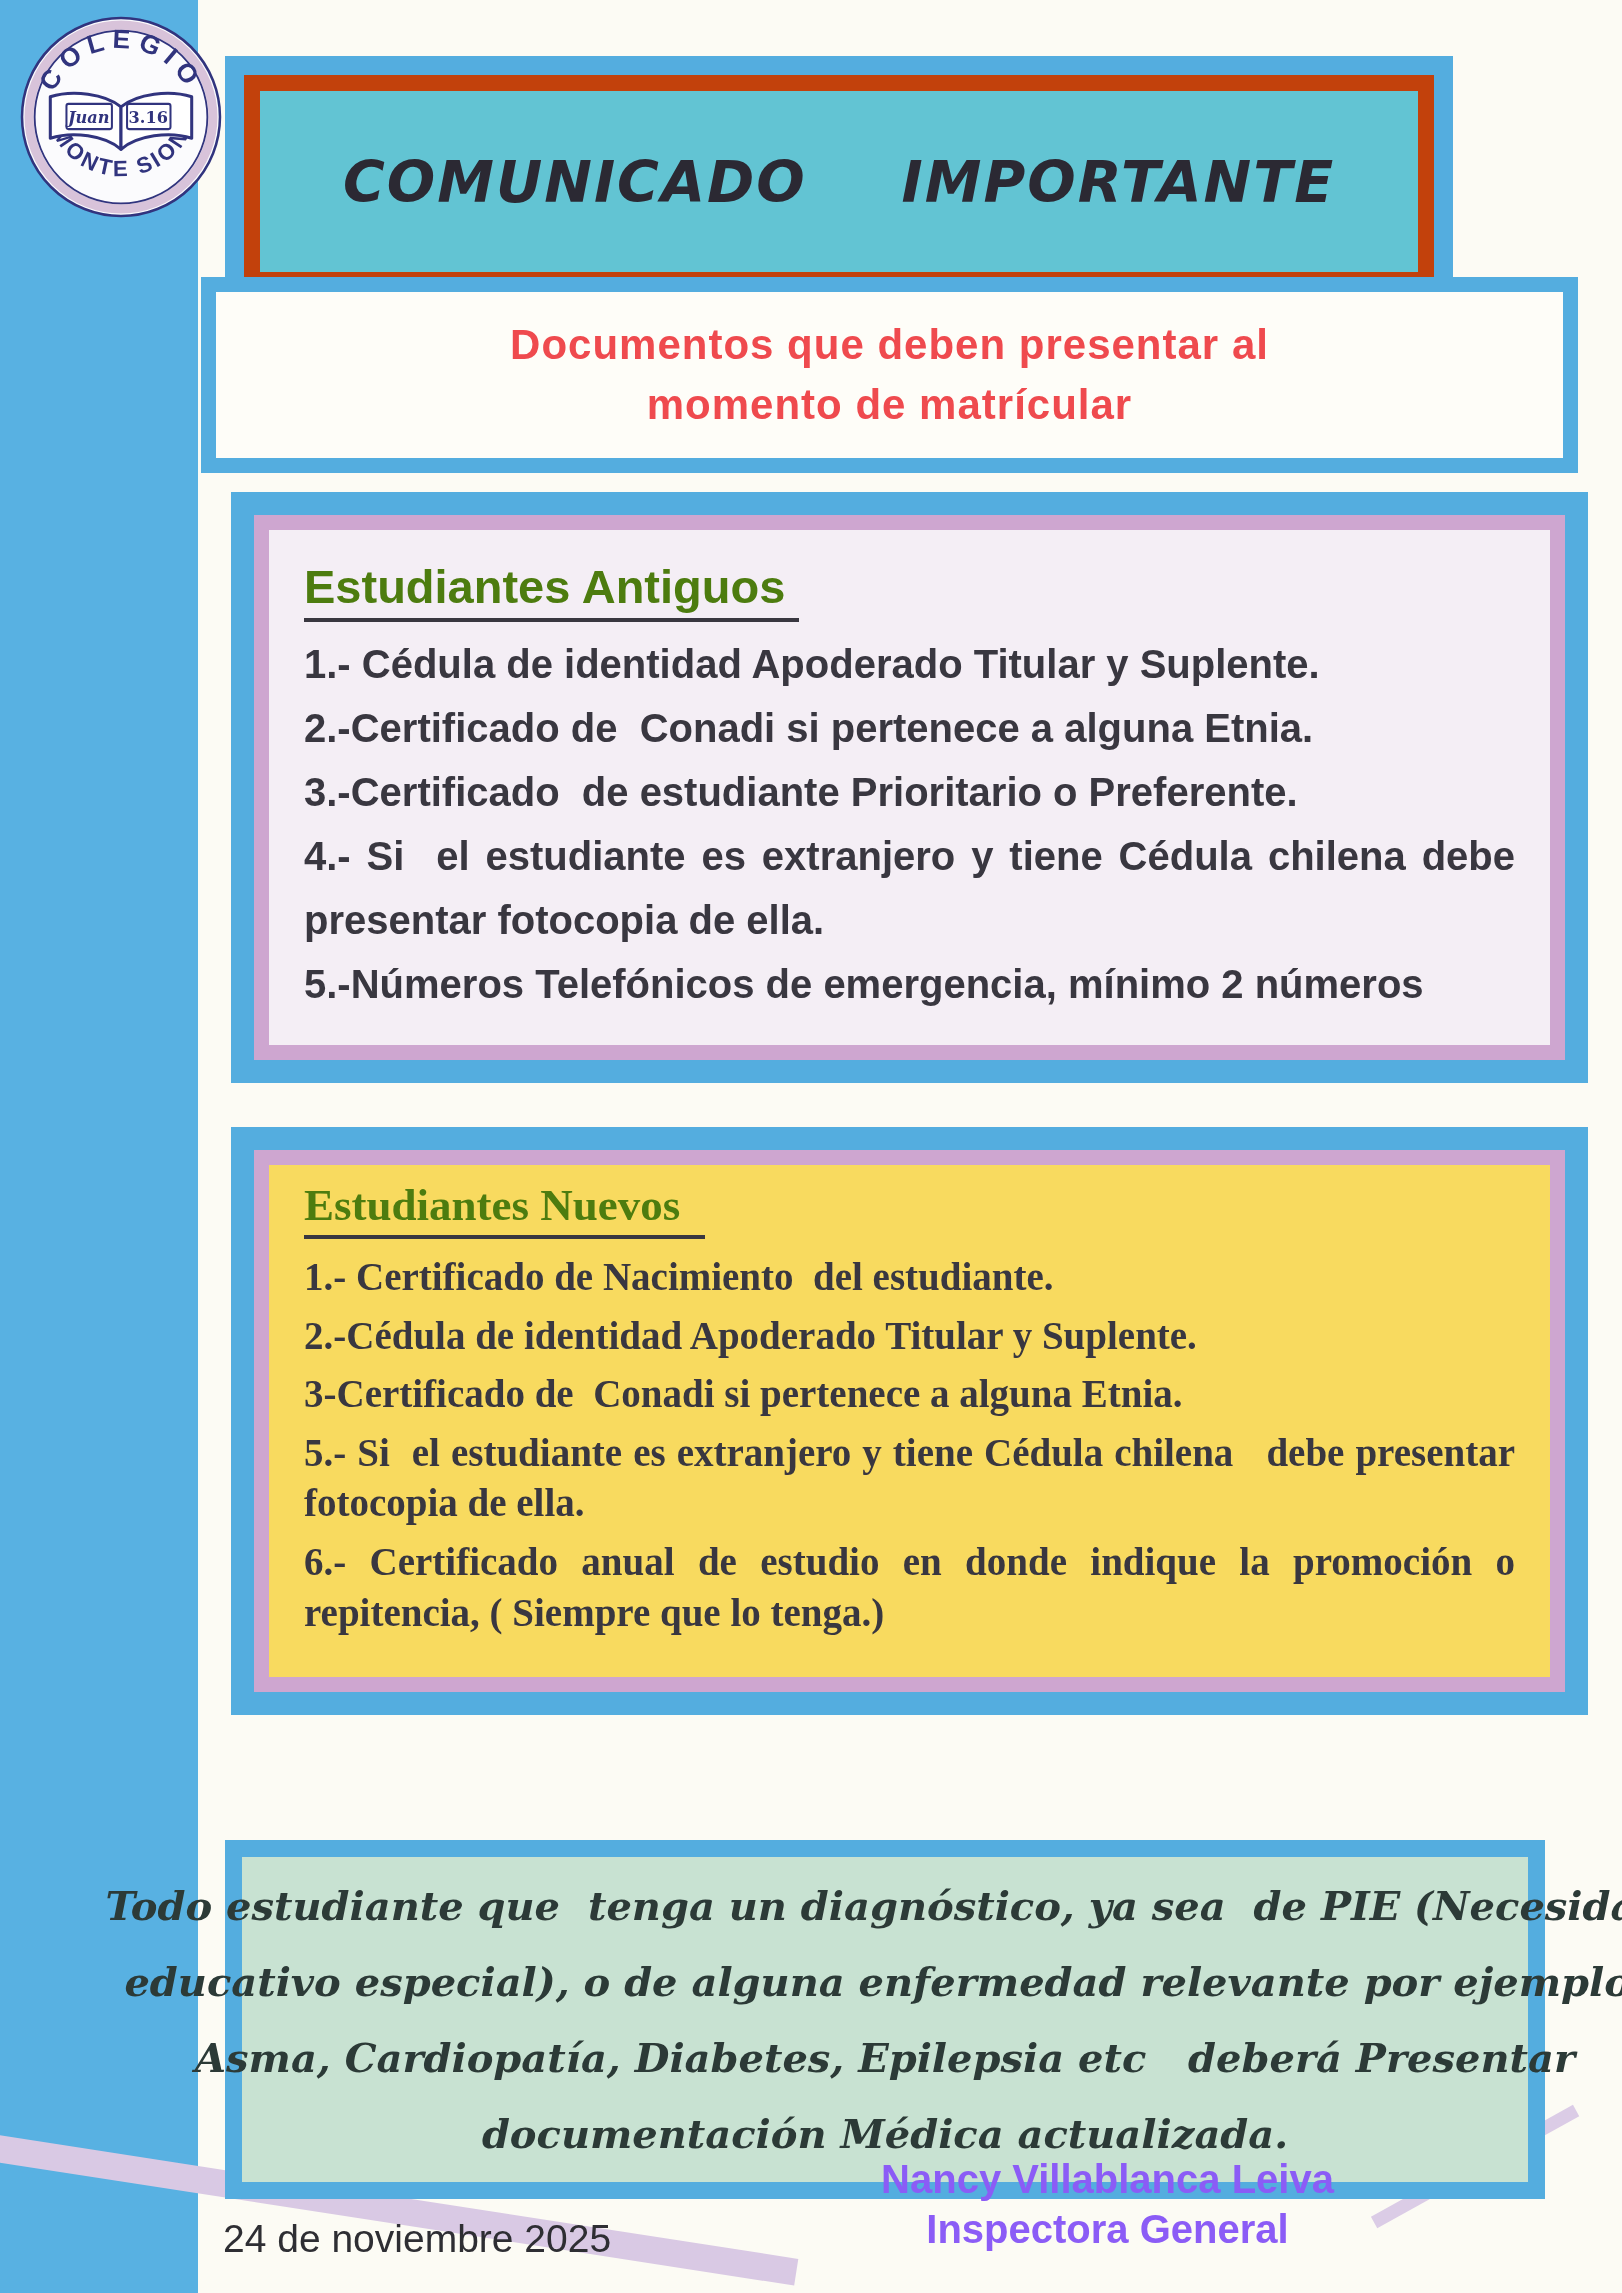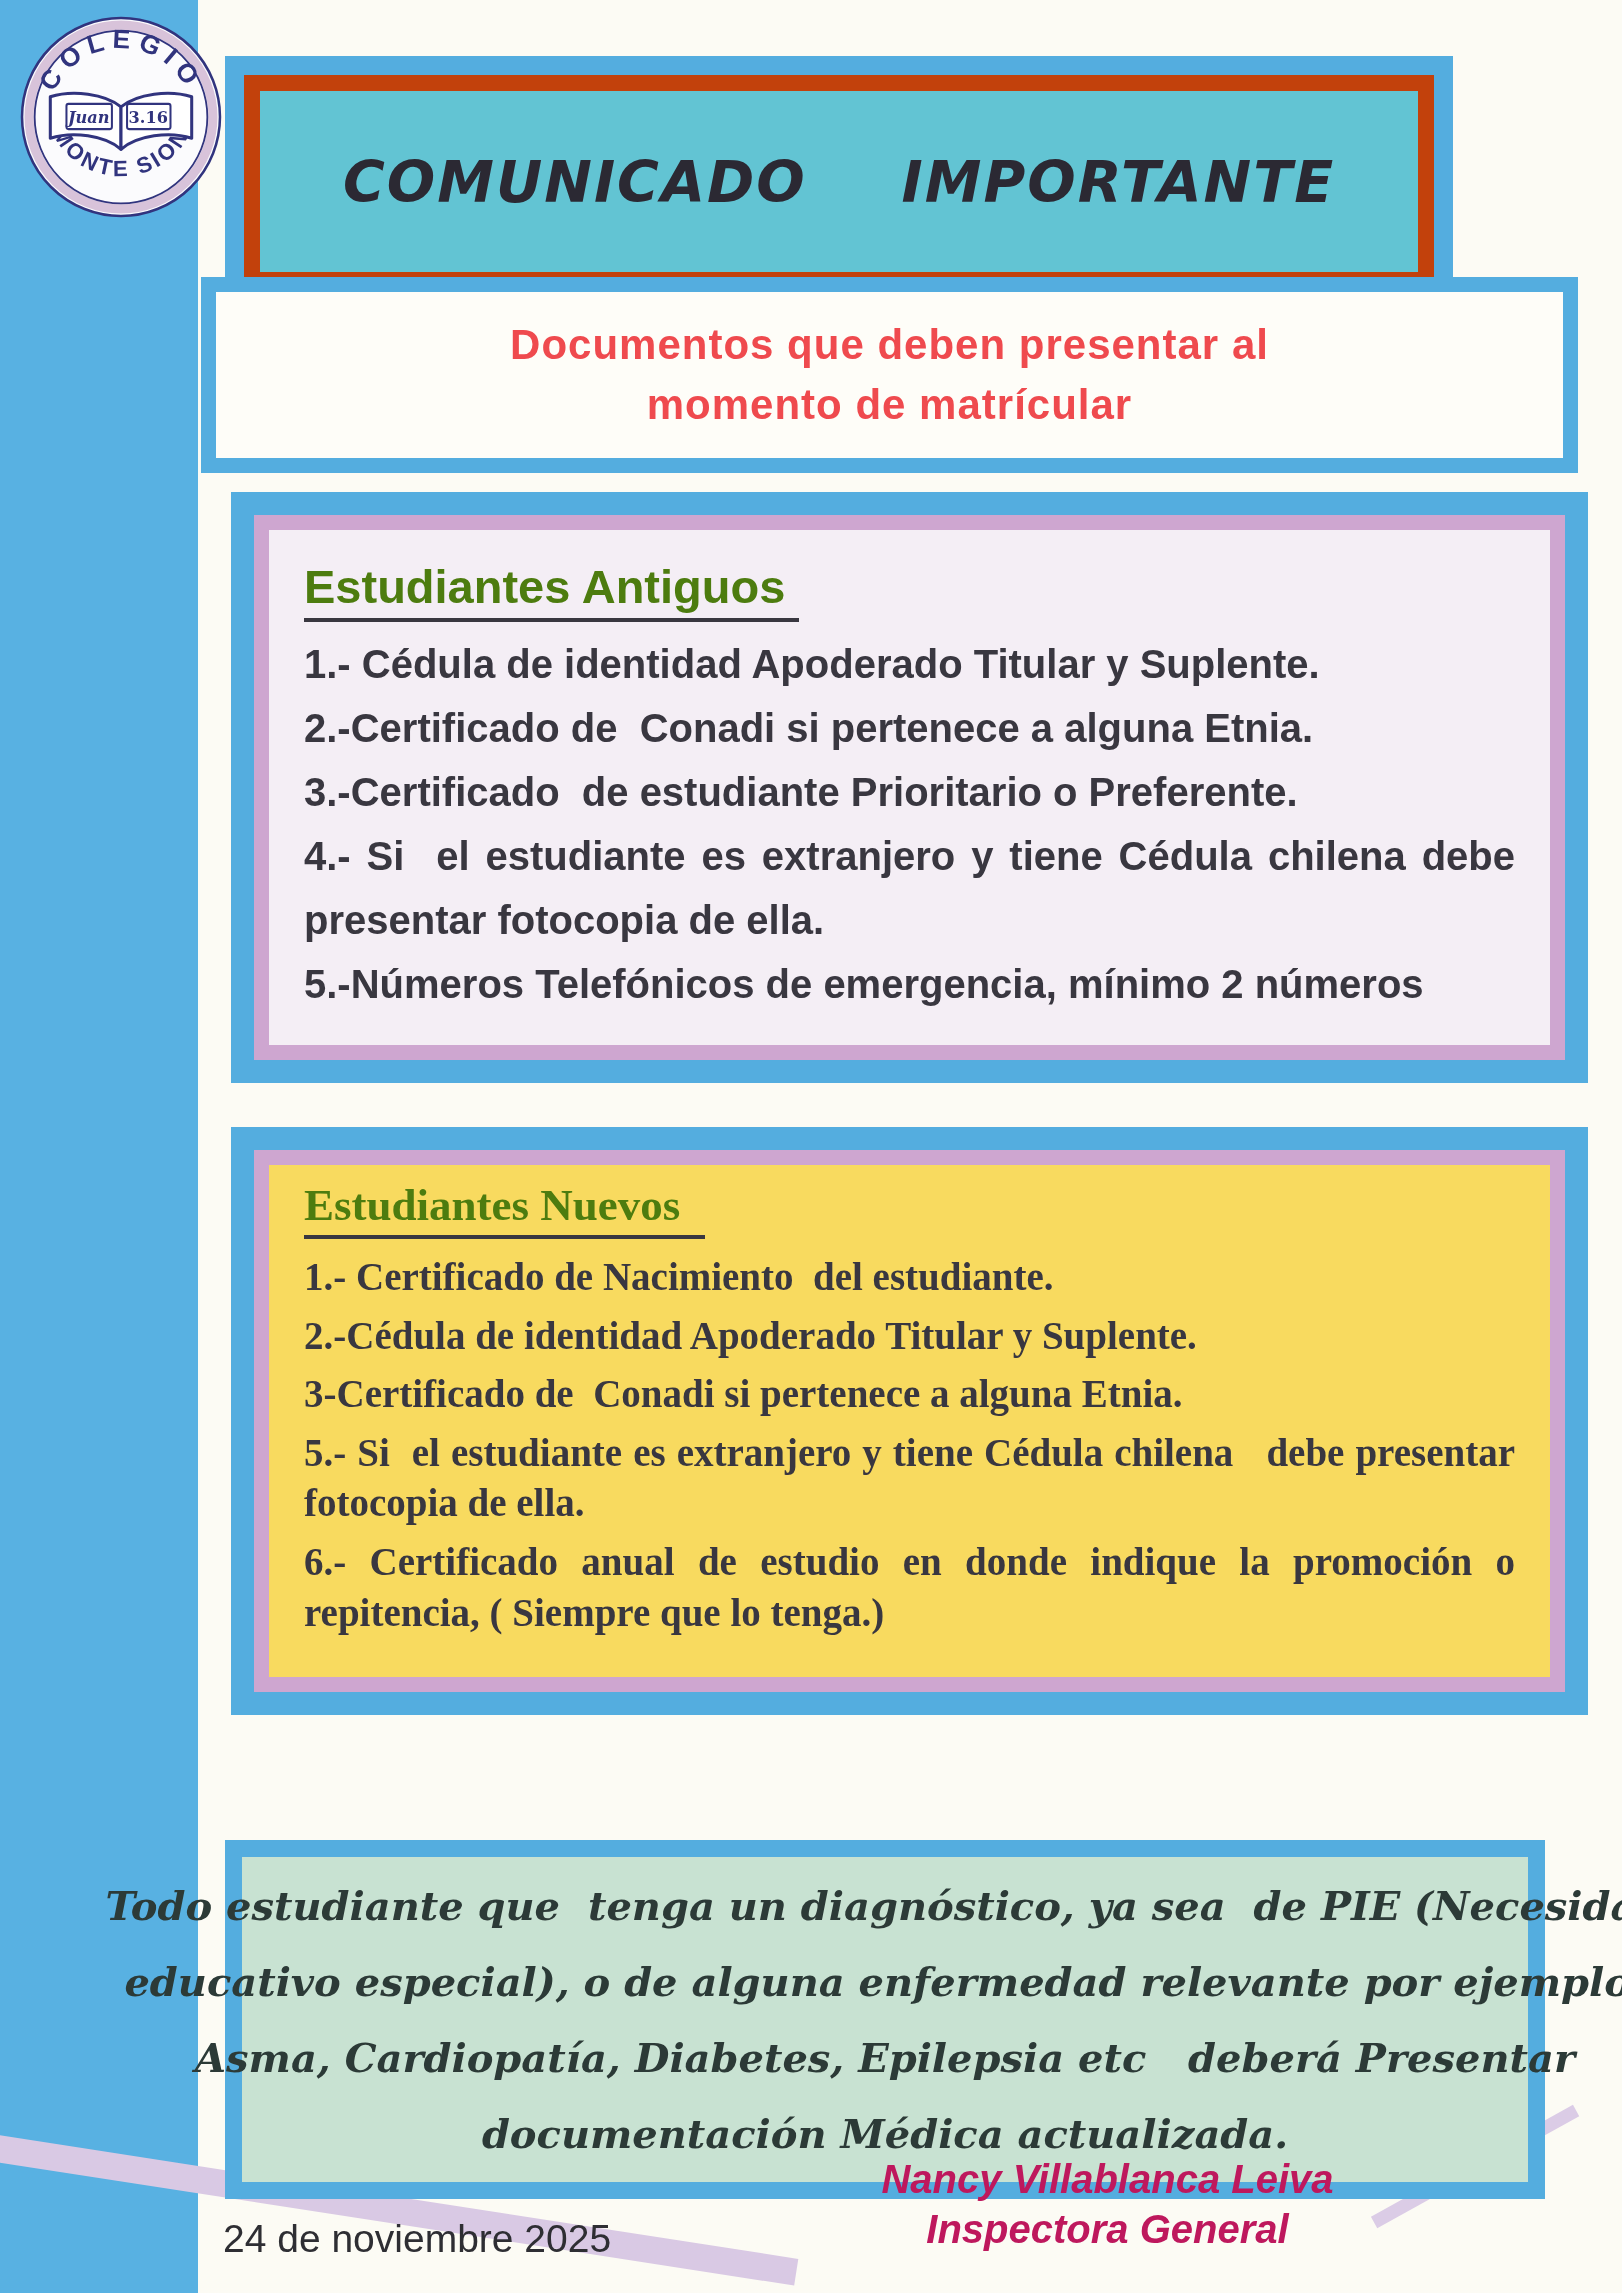--- a/index.html
+++ b/index.html
@@ -88,21 +88,21 @@
     font-family:"DejaVu Serif",serif;font-style:italic;font-weight:600;
     font-size:40px;line-height:1.9;color:#2C3A37;
     text-align:center;white-space:pre;
   }
   
   .signature{
     position:absolute;left:843px;top:2154px;width:529px;
     text-align:center;z-index:3;
   }
   .signature-name,.signature-role{
-    font-weight:bold;font-size:40px;line-height:1.25;color:#be185d;font-style:italic;
+    font-weight:bold;font-size:40px;line-height:1.25;color:#8b5cf6;
   }
   .date-label{
     position:absolute;left:223px;top:2217px;
     font-size:39px;font-weight:400;color:#2E2E33;z-index:3;
   }
 </style>
 </head>
 <body>
 
 <div class="page">

